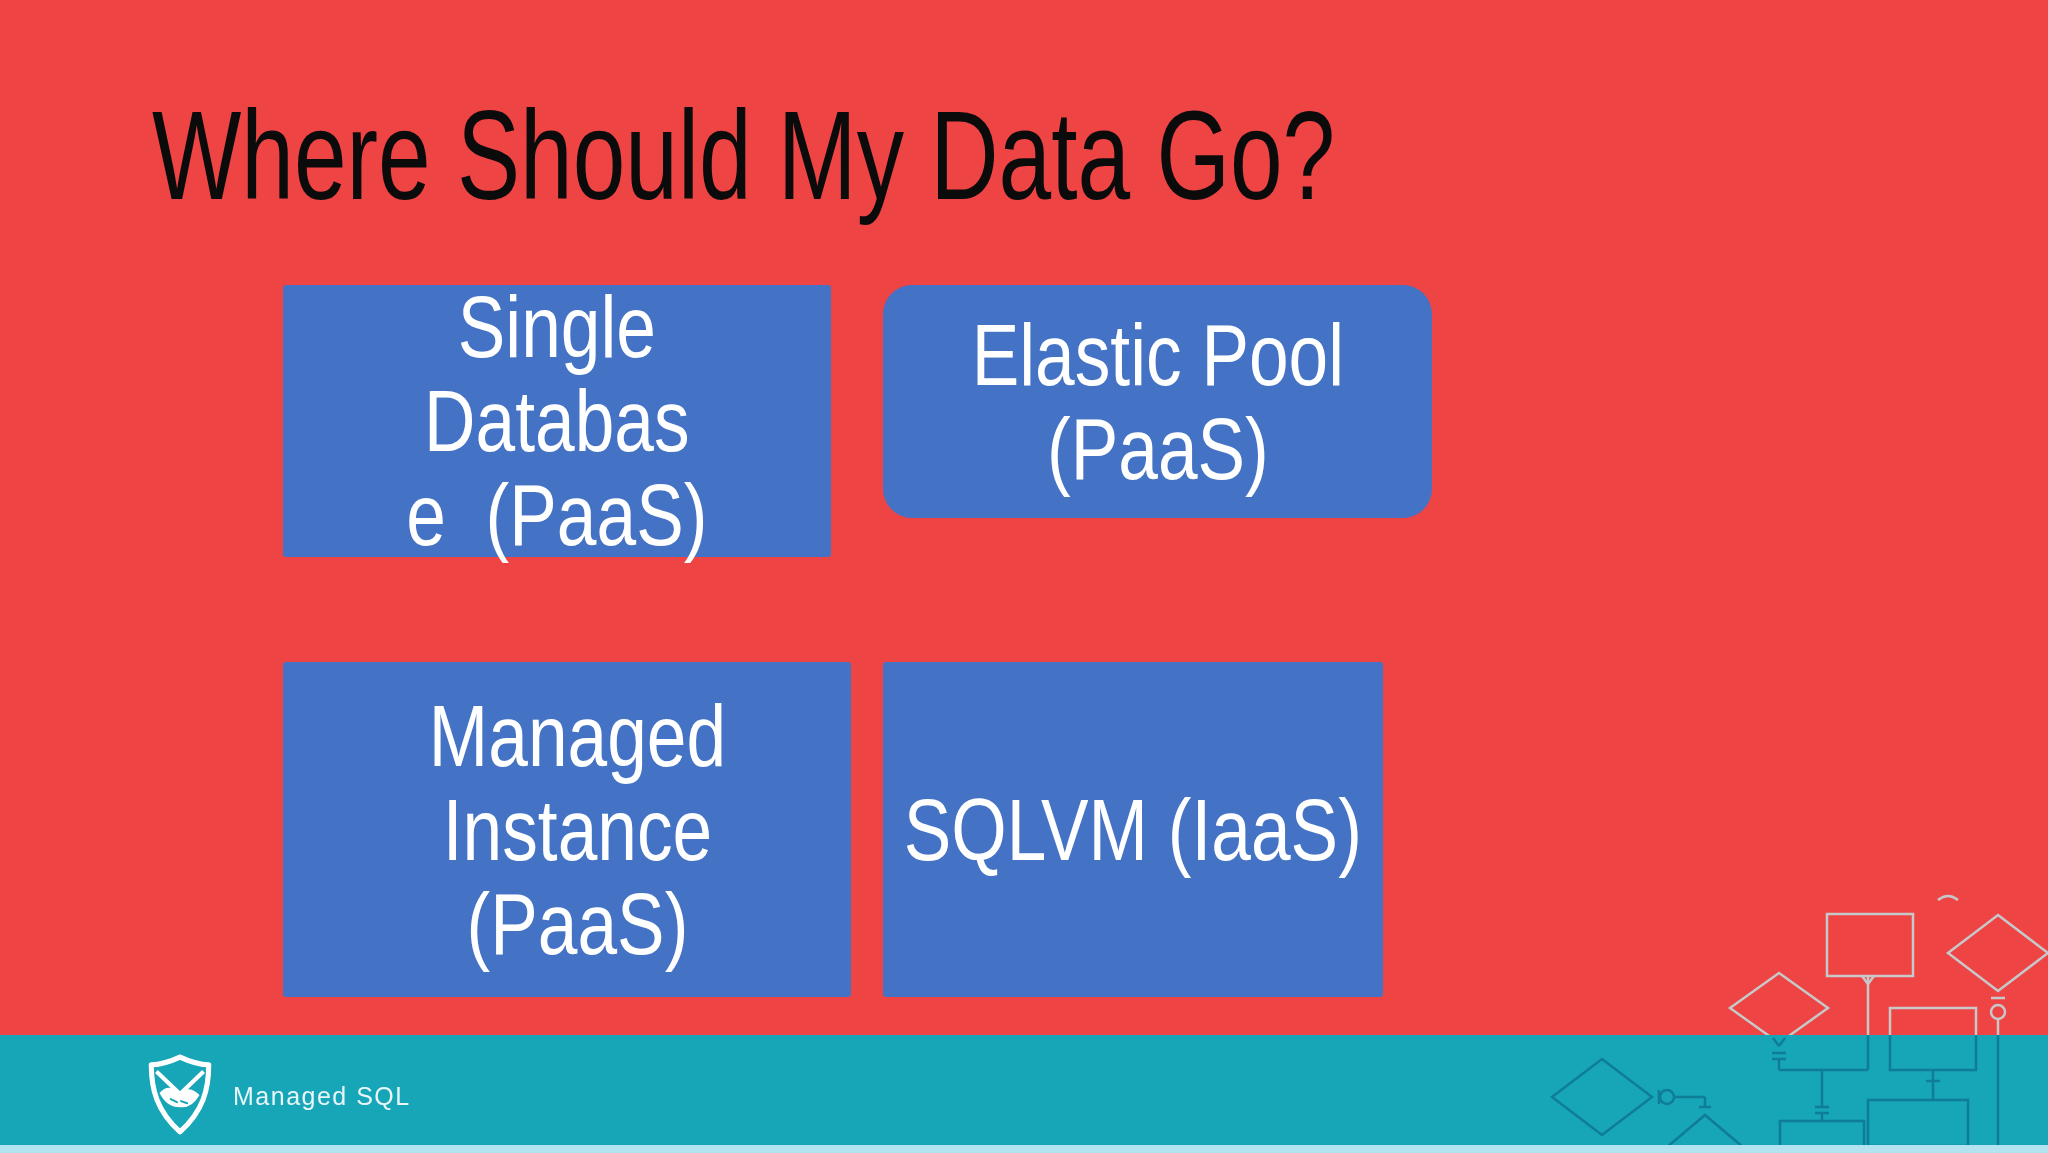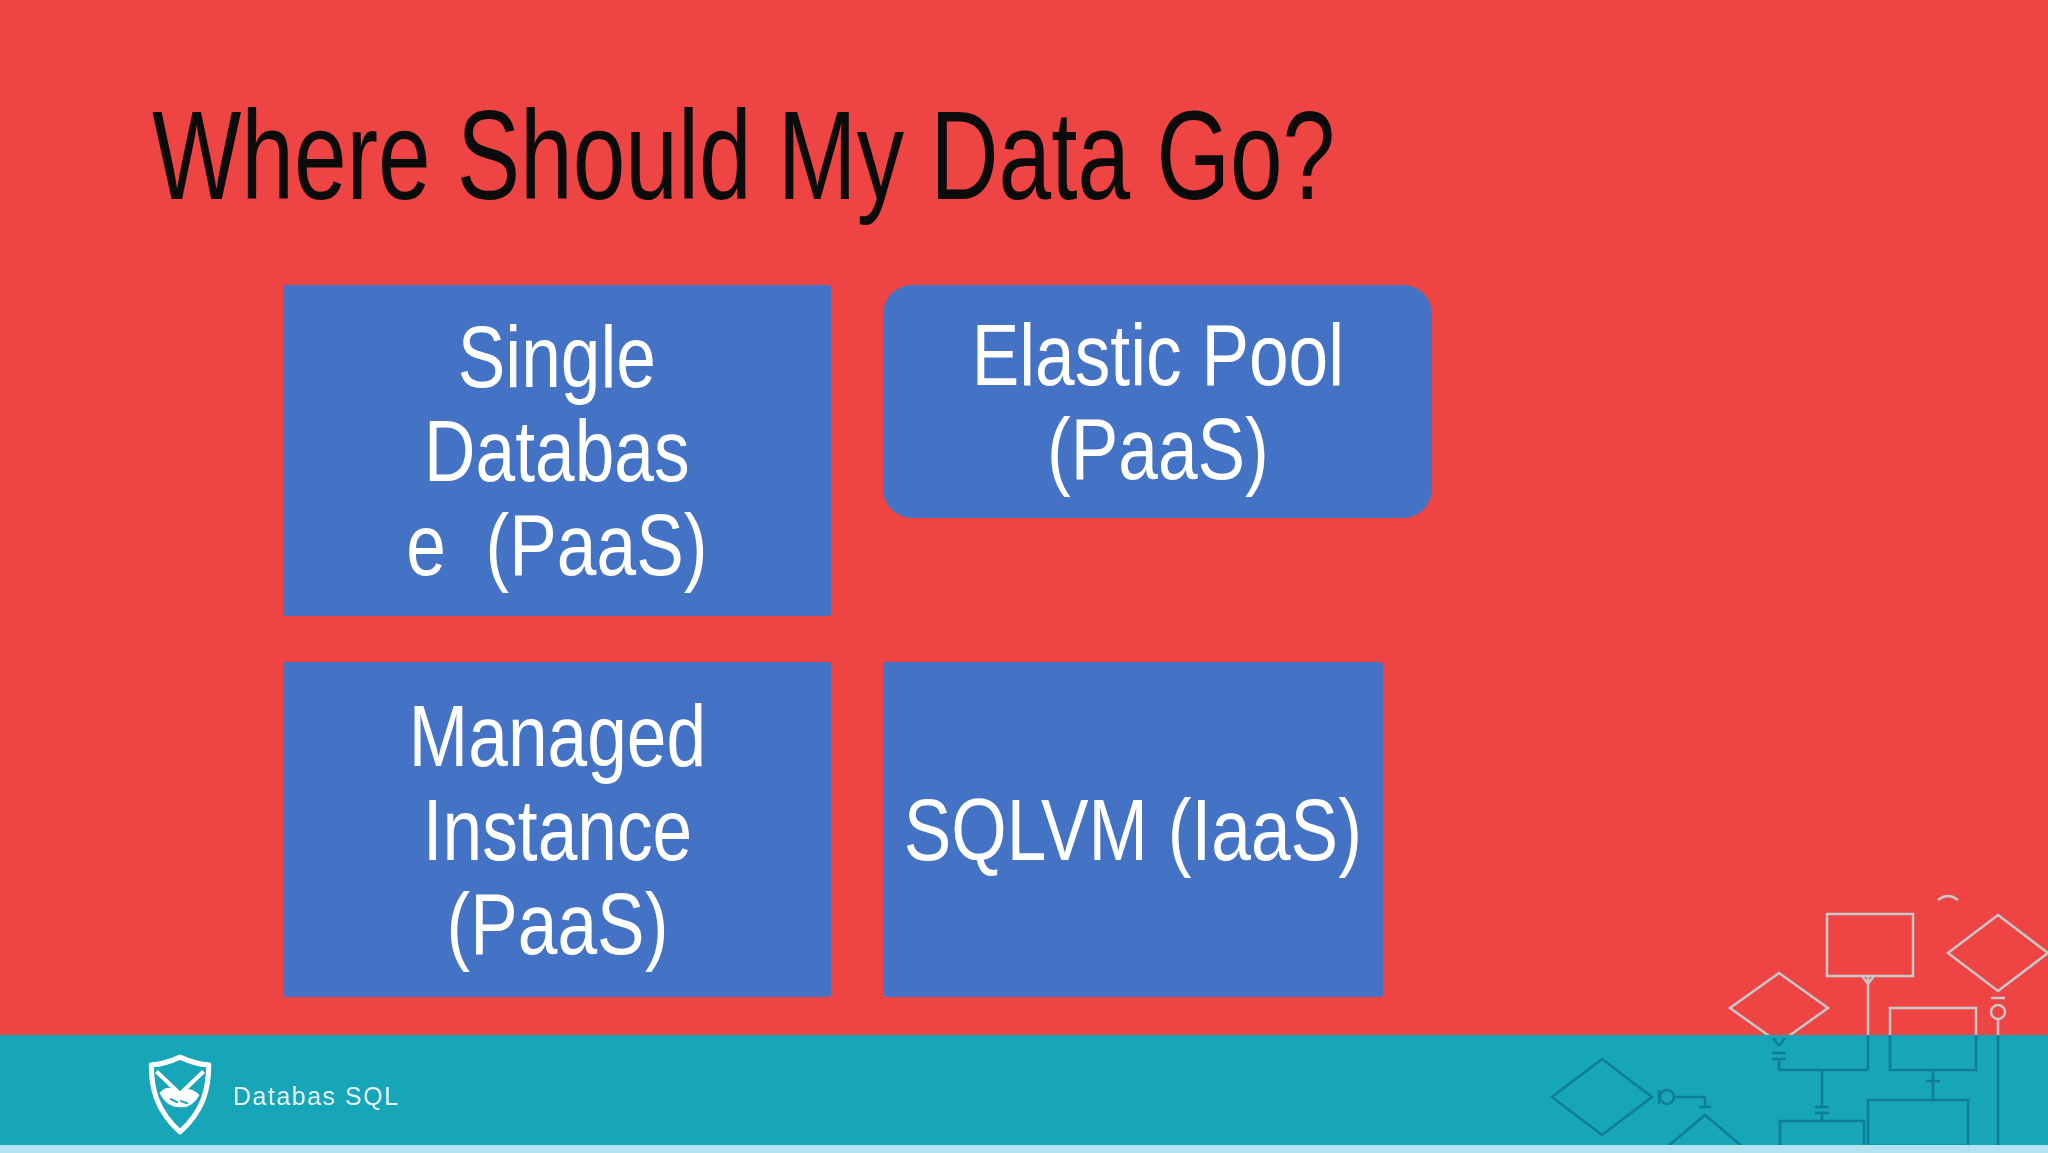--- a/index.html
+++ b/index.html
@@ -10,23 +10,23 @@
   .title{
     position:absolute;left:152px;top:84px;margin:0;
     font-size:127px;font-weight:400;color:#0b0b0b;line-height:1.12;
     white-space:nowrap;letter-spacing:0;
     transform:scaleX(0.745);transform-origin:left top;
   }
   .box{
     position:absolute;background:#4472C4;border-radius:3px;
     display:flex;align-items:center;justify-content:center;
   }
-  .box1{left:283px;top:285px;width:548px;height:331px;}
+  .box1{left:283px;top:285px;width:548px;height:272px;}
   .box2{left:883px;top:285px;width:549px;height:233px;border-radius:29px;}
-  .box3{left:283px;top:662px;width:548px;height:335px;}
+  .box3{left:283px;top:662px;width:548px;height:335px;padding-left:20px;}
   .box4{left:883px;top:662px;width:500px;height:335px;}
   .box-text{text-align:center;}
   .box-line{
     font-size:88px;line-height:94px;color:#ffffff;font-weight:400;
     white-space:pre;transform:scaleX(0.81);transform-origin:center center;
   }
   .footer{position:absolute;left:0;top:1035px;width:2048px;height:110px;background:#17A5B8;}
   .bottom-strip{position:absolute;left:0;top:1145px;width:2048px;height:8px;background:#B2E3EE;}
   .decor{position:absolute;left:1528px;top:883px;width:520px;height:270px;pointer-events:none;}
   .logo{position:absolute;left:146px;top:1054px;width:68px;height:82px;}
@@ -123,15 +123,15 @@
 
   <div class="bottom-strip"></div>
 
   <svg class="logo" viewBox="0 0 66 80" xmlns="http://www.w3.org/2000/svg">
     <path d="M33 3 C22 8 11 10.5 5 10.5 C5 34 10 55 33 76 C56 55 61 34 61 10.5 C55 10.5 44 8 33 3 Z" fill="none" stroke="#ffffff" stroke-width="5" stroke-linejoin="round"></path>
     <path d="M10 17 L33 39 L56 17" fill="none" stroke="#ffffff" stroke-width="4" stroke-linejoin="round"></path>
     <path d="M13 38 Q22 28 32 38 Q42 30 52 40 Q45 53 33 52 Q20 52 13 38 Z" fill="#ffffff"></path>
     <path d="M24 44 l6 3 M34 46 l6 2" stroke="#17A5B8" stroke-width="2" stroke-linecap="round"></path>
   </svg>
 
-  <div class="brand">Databas SQL</div>
+  <div class="brand">Managed SQL</div>
 
 </div>
 
 </body></html>

